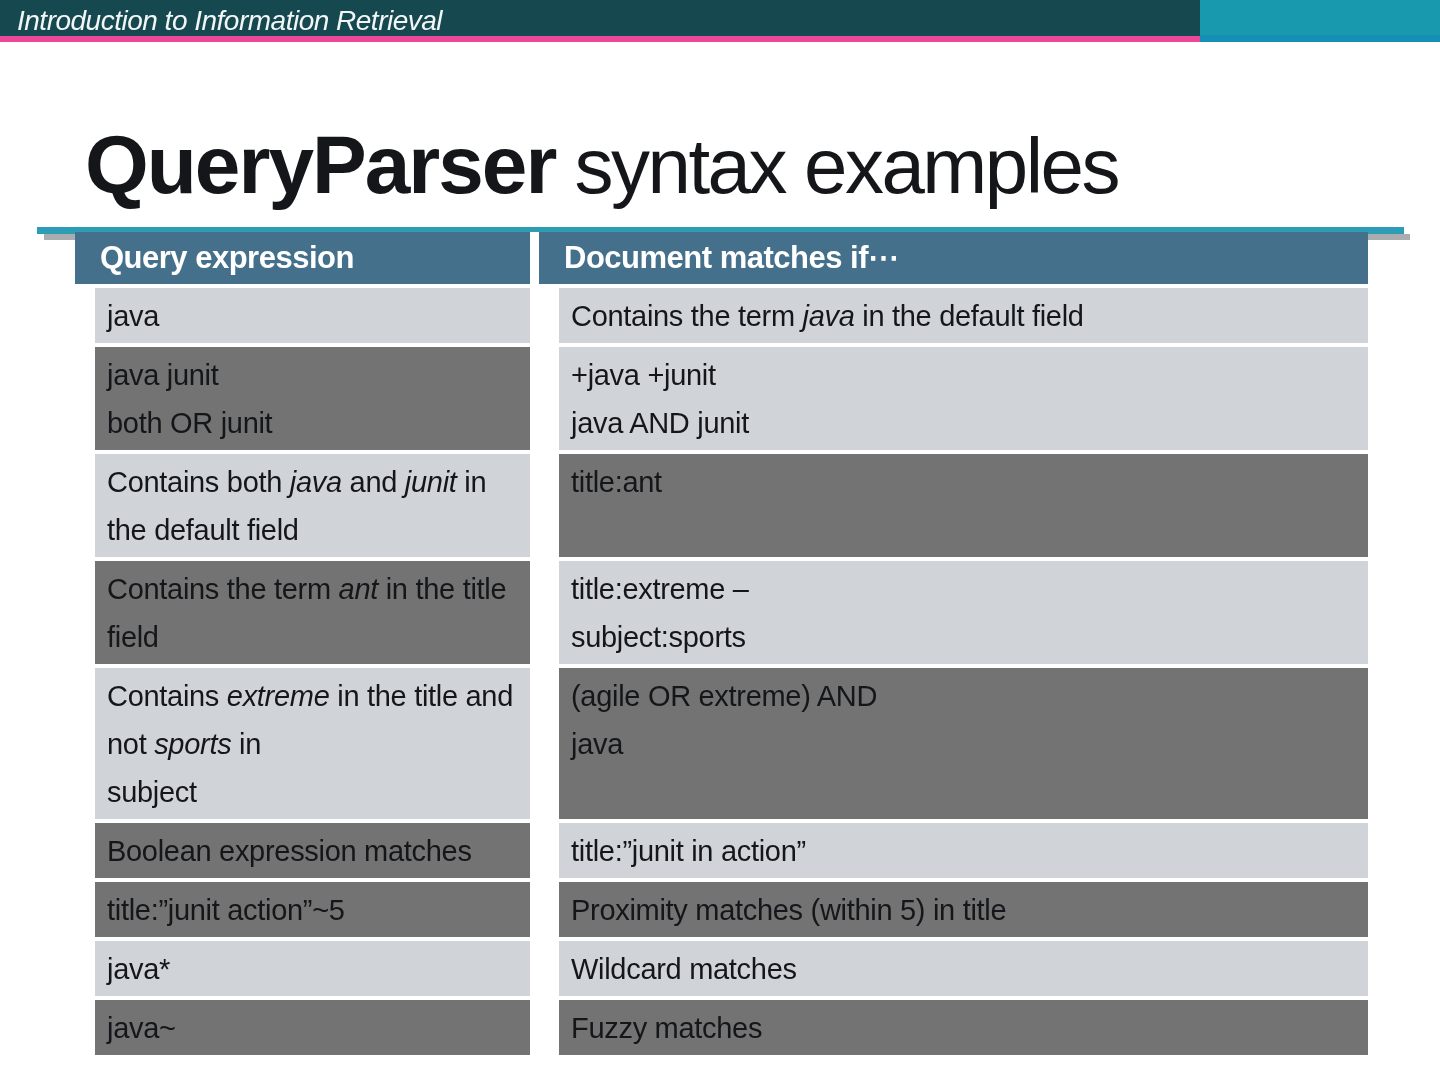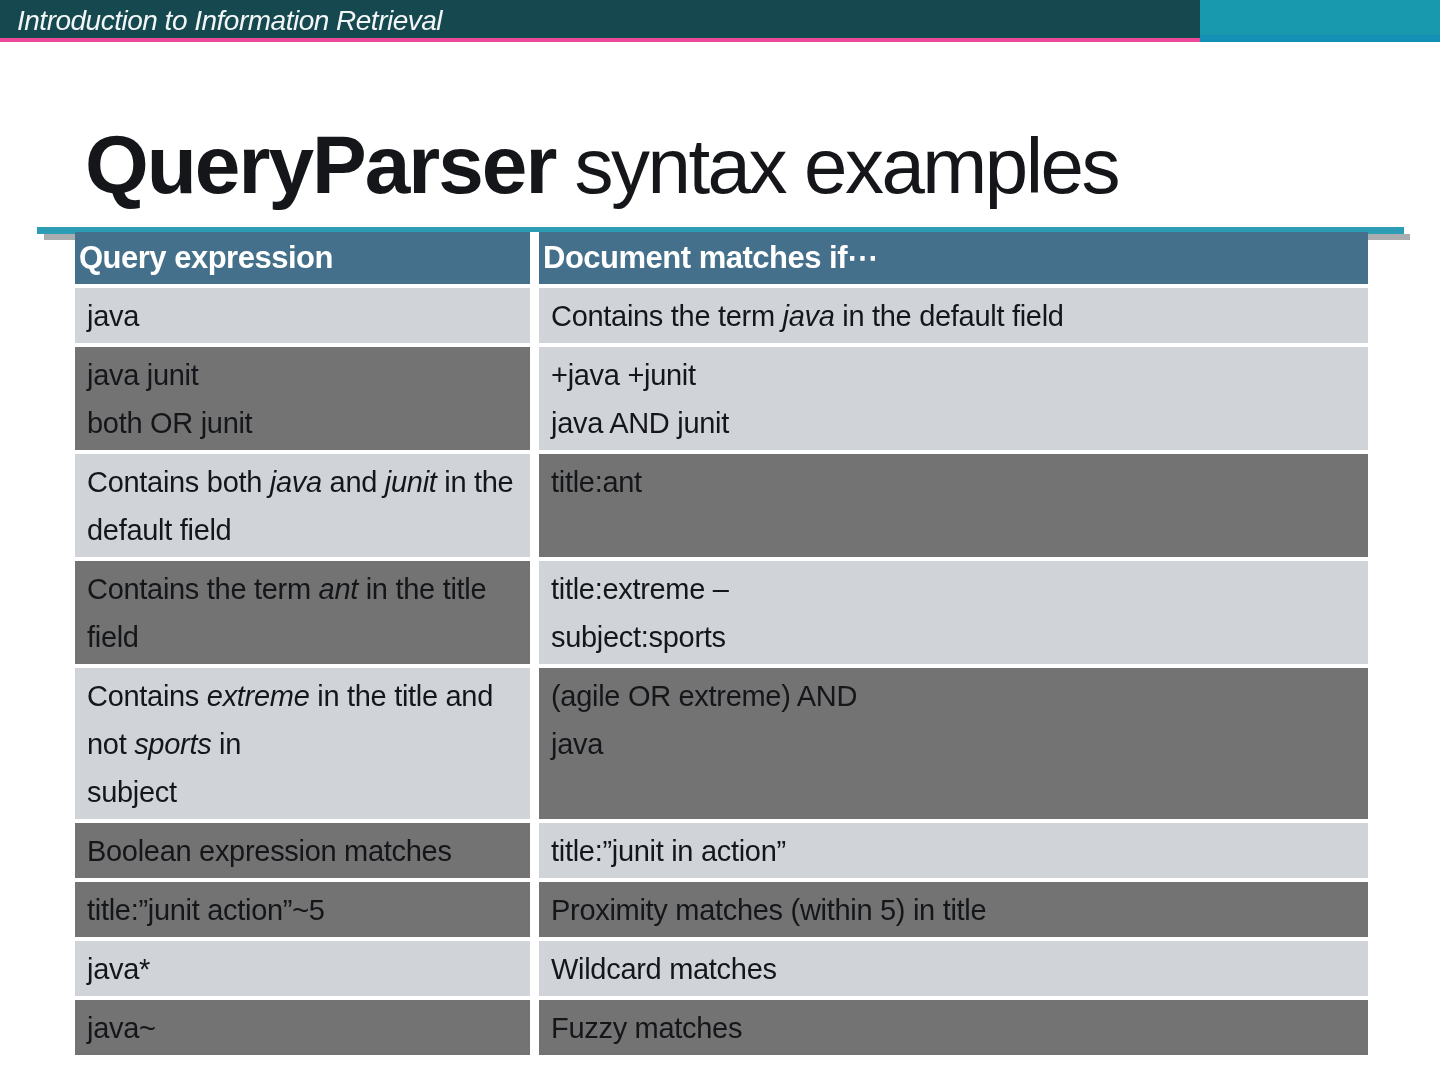--- a/index.html
+++ b/index.html
@@ -11,21 +11,21 @@
     background: #ffffff;
     font-family: "Liberation Sans", sans-serif;
     color: #141619;
   }
 
   
   .topbar {
     position: absolute; left: 0; top: 0;
     width: 1440px; height: 42px;
     background: #164850;
-    border-bottom: 4px solid #ec4899;
+    border-bottom: 6px solid #ec4899;
   }
   .topbar .course-title {
     position: absolute; left: 17px; top: 5px;
     font-size: 28px; font-style: italic; font-weight: 400;
     letter-spacing: -0.5px;
     color: #f3f6f6;
     white-space: nowrap;
   }
   .topbar .accent {
     position: absolute; right: 0; top: 0;
@@ -78,28 +78,29 @@
     background: #ffffff;
     z-index: 2;
   }
   .th {
     background: #45708b;
     color: #ffffff;
     font-weight: 700;
     font-size: 31px;
     letter-spacing: -0.5px;
     line-height: 40px;
-    padding: 6px 4px;
+    padding: 6px 25px;
     height: 52px;
   }
   .td {
     font-size: 29px;
     letter-spacing: -0.3px;
     line-height: 48px;
     padding: 4px 12px 3px 12px;
+    margin-left: 20px;
   }
   .td em { font-style: italic; }
   .row-dark  { background: #d0d4d9; }
   .row-light { background: #737373; }
 </style>
 </head>
 <body>
 
 <div class="topbar">
   <span class="course-title">Introduction to Information Retrieval</span>

